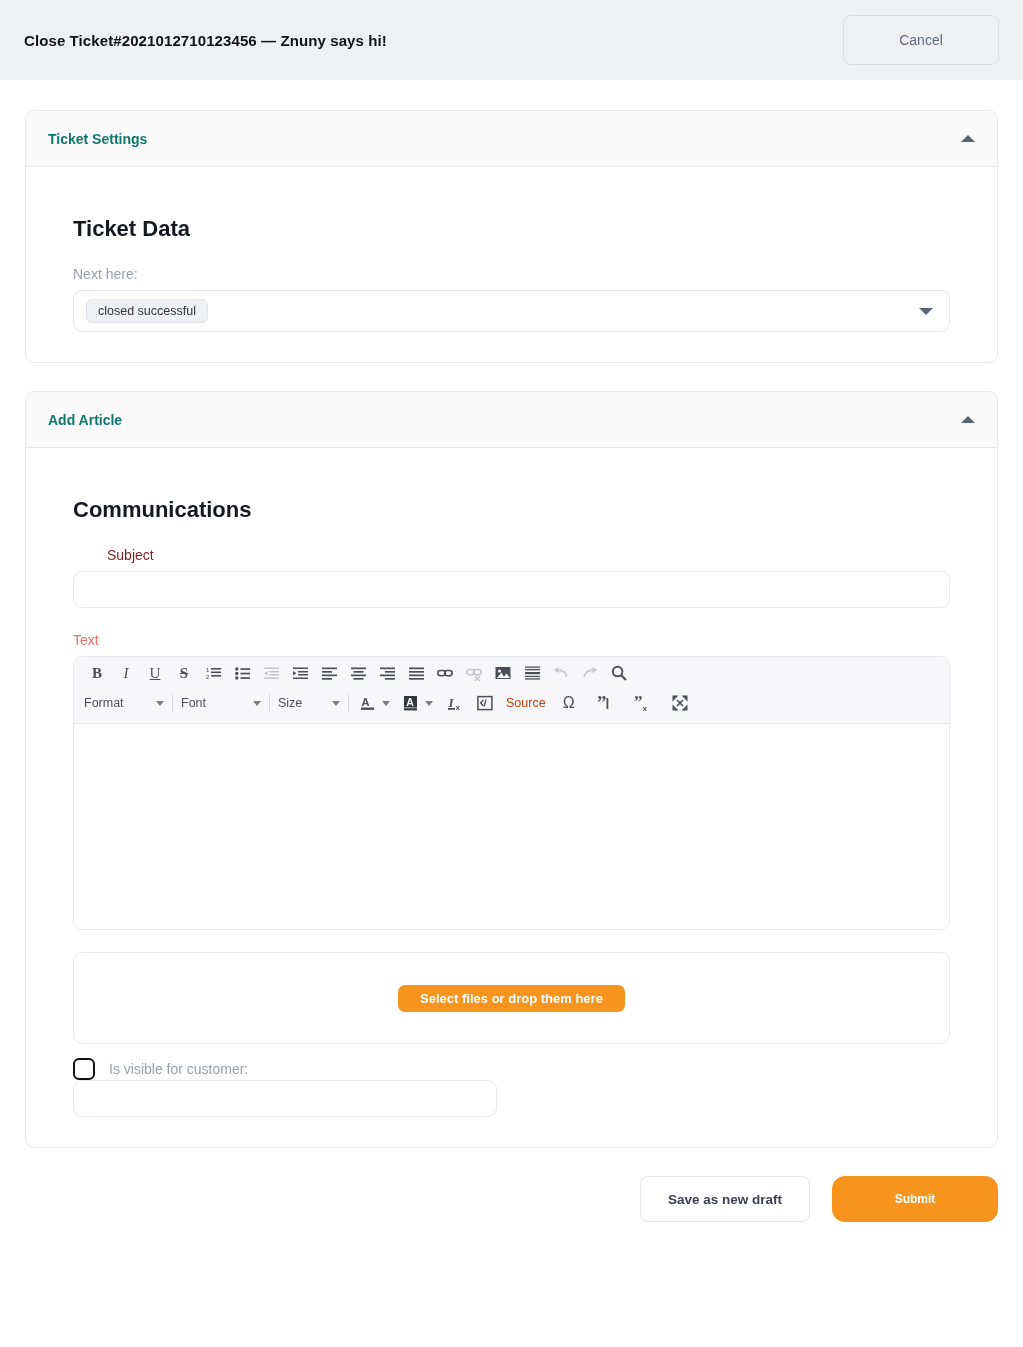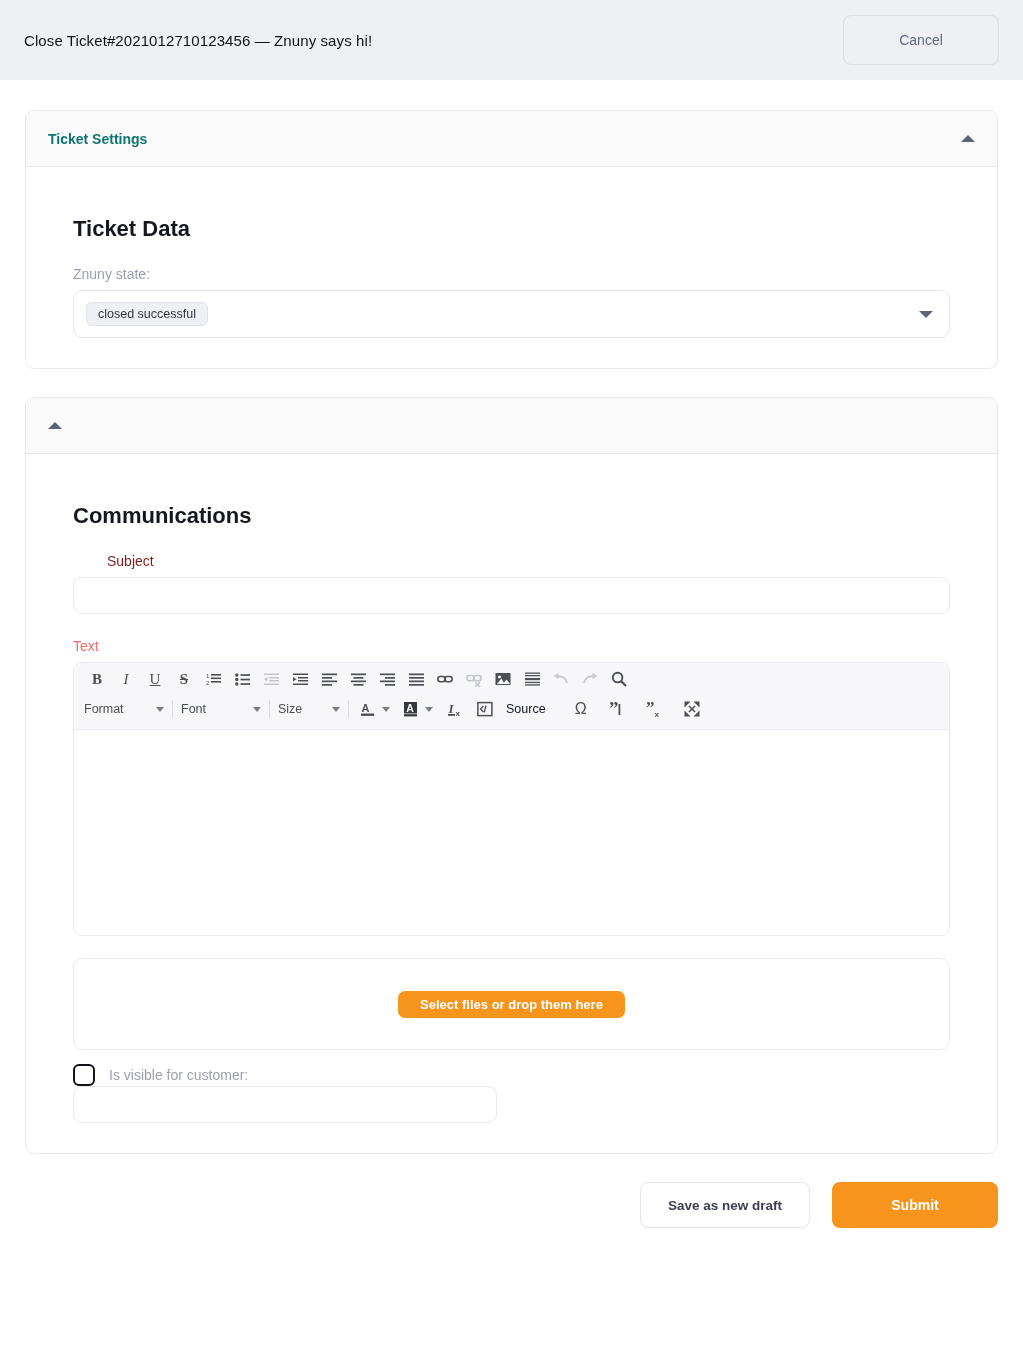--- a/index.html
+++ b/index.html
@@ -15,21 +15,21 @@
   .topbar {
     height: 80px;
     background: #eff0f4;
     display: flex;
     align-items: center;
     padding: 0 24px 0 24px;
     position: relative;
   }
   .topbar-title {
     font-size: 15px;
-    font-weight: normal;
+    font-weight: bold;
     color: #111217;
     letter-spacing: 0.1px;
     flex: 1 1 auto;
   }
   .cancel-btn {
     width: 156px;
     height: 50px;
     border: 1px solid #dcdee6;
     border-radius: 8px;
     background: #eff0f4;
@@ -92,21 +92,21 @@
   .field-label {
     font-size: 14px;
     color: #9a9fae;
     margin: 24px 0 8px 0;
   }
   .field-label.dark { color: #7f1d1d; margin-left: 34px; }
   .field-label.required { color: #f8696b; }
 
   
   .select-box {
-    height: 48px;
+    height: 42px;
     border: 1px solid #e4e5ec;
     border-radius: 9px;
     background: #fff;
     display: flex;
     align-items: center;
     padding: 0 16px 0 12px;
     cursor: pointer;
   }
   .select-box .tag {
     background: #eff0f4;
@@ -179,22 +179,22 @@
   .tb-combo .lbl { min-width: 64px; }
   .tb-combo .lbl.sz { min-width: 46px; }
   .tb-combo .cb-arrow {
     width: 0; height: 0;
     border-left: 4px solid transparent;
     border-right: 4px solid transparent;
     border-top: 5px solid #7b7d85;
     margin-left: 8px;
   }
   .tb-source {
-    font-size: 12.5px; color: #0f172a;
-    margin-left: 5px; margin-right: 12px;
+    font-size: 12.5px; color: #c2410c;
+    margin-left: 5px; margin-right: 0;
     cursor: pointer; flex: 0 0 auto;
   }
   .editor-area {
     height: 205px;
     background: #fff;
     outline: none;
     padding: 8px 10px;
   }
 
   
@@ -259,24 +259,24 @@
     color: #3c4050;
     font-size: 13.5px;
     font-weight: bold;
     cursor: pointer;
     font-family: "Liberation Sans", sans-serif;
   }
   .btn-submit {
     height: 46px;
     width: 166px;
     border: none;
-    border-radius: 8px;
+    border-radius: 13px;
     background: #f7941e;
     color: #ffffff;
-    font-size: 14px;
+    font-size: 12px;
     font-weight: bold;
     cursor: pointer;
     font-family: "Liberation Sans", sans-serif;
   }
 </style>
 </head>
 <body>
 
 <div class="topbar">
   <div class="topbar-title">Close Ticket#2021012710123456 — Znuny says hi!</div>
@@ -286,31 +286,32 @@
 <div class="page">
 
   <div class="panel">
     <div class="panel-header">
       <div class="panel-header-title">Ticket Settings</div>
       <span class="caret-up"></span>
     </div>
     <div class="panel-body">
       <div class="section-title">Ticket Data</div>
 
-      <div class="field-label">Znuny state:</div>
+      <div class="field-label">Next here:</div>
       <div class="select-box">
         <span class="tag">closed successful</span>
         <span class="spacer"></span>
         <span class="caret-down"></span>
       </div>
     </div>
   </div>
 
   <div class="panel">
     <div class="panel-header">
+      <div class="panel-header-title">Add Article</div>
       <span class="caret-up"></span>
     </div>
     <div class="panel-body">
       <div class="section-title">Communications</div>
 
       <div class="field-label dark">Subject</div>
       <input class="text-input" type="text" value="" style="">
 
       <div class="field-label required">Text</div>
 

